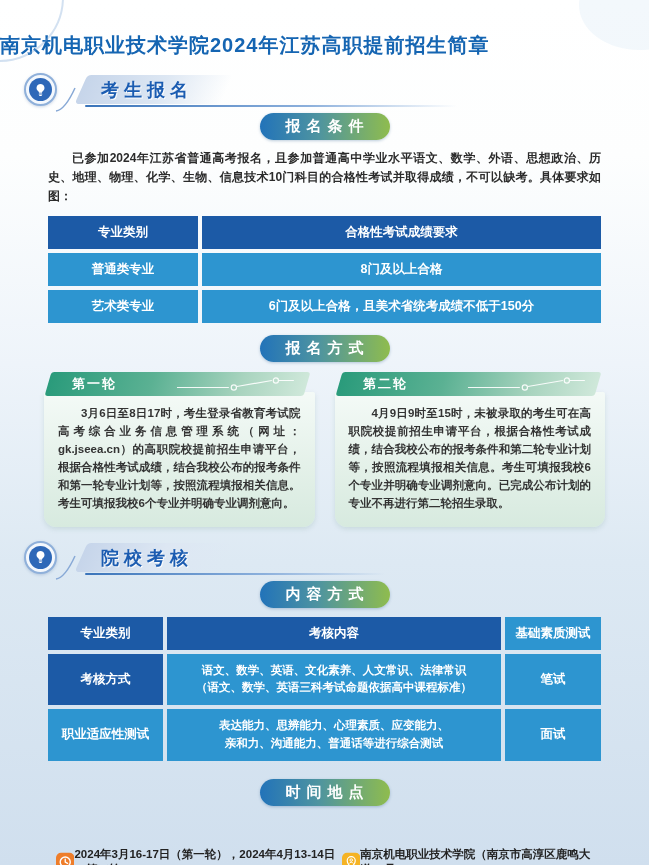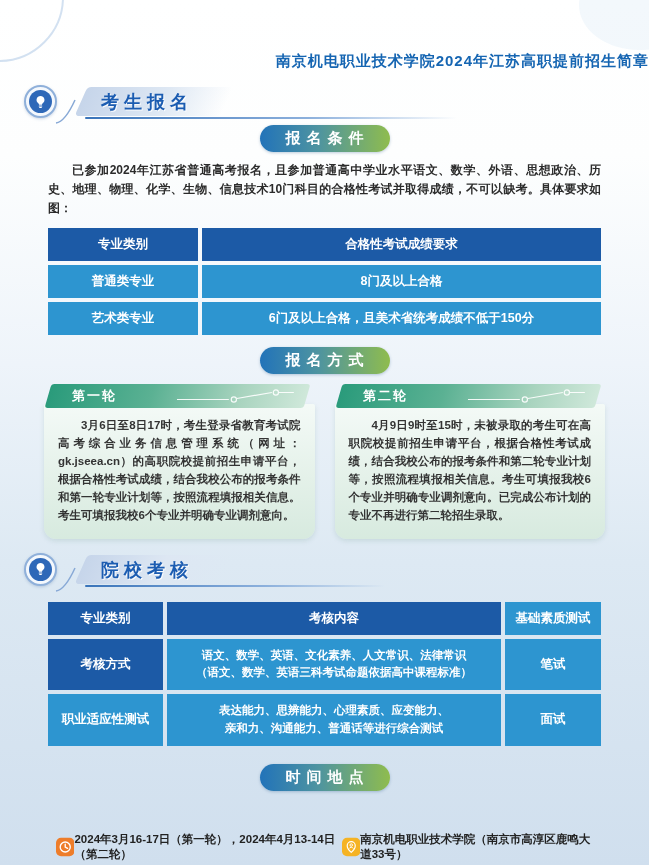--- a/index.html
+++ b/index.html
@@ -12,21 +12,21 @@
   .corner-deco {
     position:absolute; top:-68px; left:-66px; width:130px; height:130px;
     border:2px solid rgba(130,170,215,.35); border-radius:50%;
   }
   .corner-deco2 {
     position:absolute; top:-40px; right:-50px; width:120px; height:90px;
     background:rgba(160,195,230,.12); border-radius:50%;
   }
   
   .doc-title {
-    padding-top:52px; text-align:right; color:#1565b2; font-size:15px;
+    padding-top:32px; text-align:left; color:#1565b2; font-size:20px;
     font-weight:800; letter-spacing:1px;
   }
   
   .sec-header { display:flex; align-items:flex-start; margin:14px 0 0 24px; height:40px; }
   .bulb-outer {
     width:33px; height:33px; border:2px solid #8fb0da; border-radius:50%;
     display:flex; align-items:center; justify-content:center; background:#f4f8fd;
     box-shadow:0 1px 3px rgba(60,100,160,.25);
   }
   .bulb-inner {
@@ -198,20 +198,21 @@
     </svg>
     <div class="sec-right">
       <div class="sec-title-wrap">
         <span class="sec-band"></span>
         <span class="sec-title">院校考核</span>
       </div>
       <div class="sec-underline" style="width:300px;"></div>
     </div>
   </div>
 
+  <div class="badge">内容方式</div>
 
   <div class="tbl tbl2">
     <div class="cell th">专业类别</div>
     <div class="cell th">考核内容</div>
     <div class="cell td">基础素质测试</div>
 
     <div class="cell th">考核方式</div>
     <div class="cell td">
       <span class="line">语文、数学、英语、文化素养、人文常识、法律常识</span>
       <span class="line">（语文、数学、英语三科考试命题依据高中课程标准）</span>

